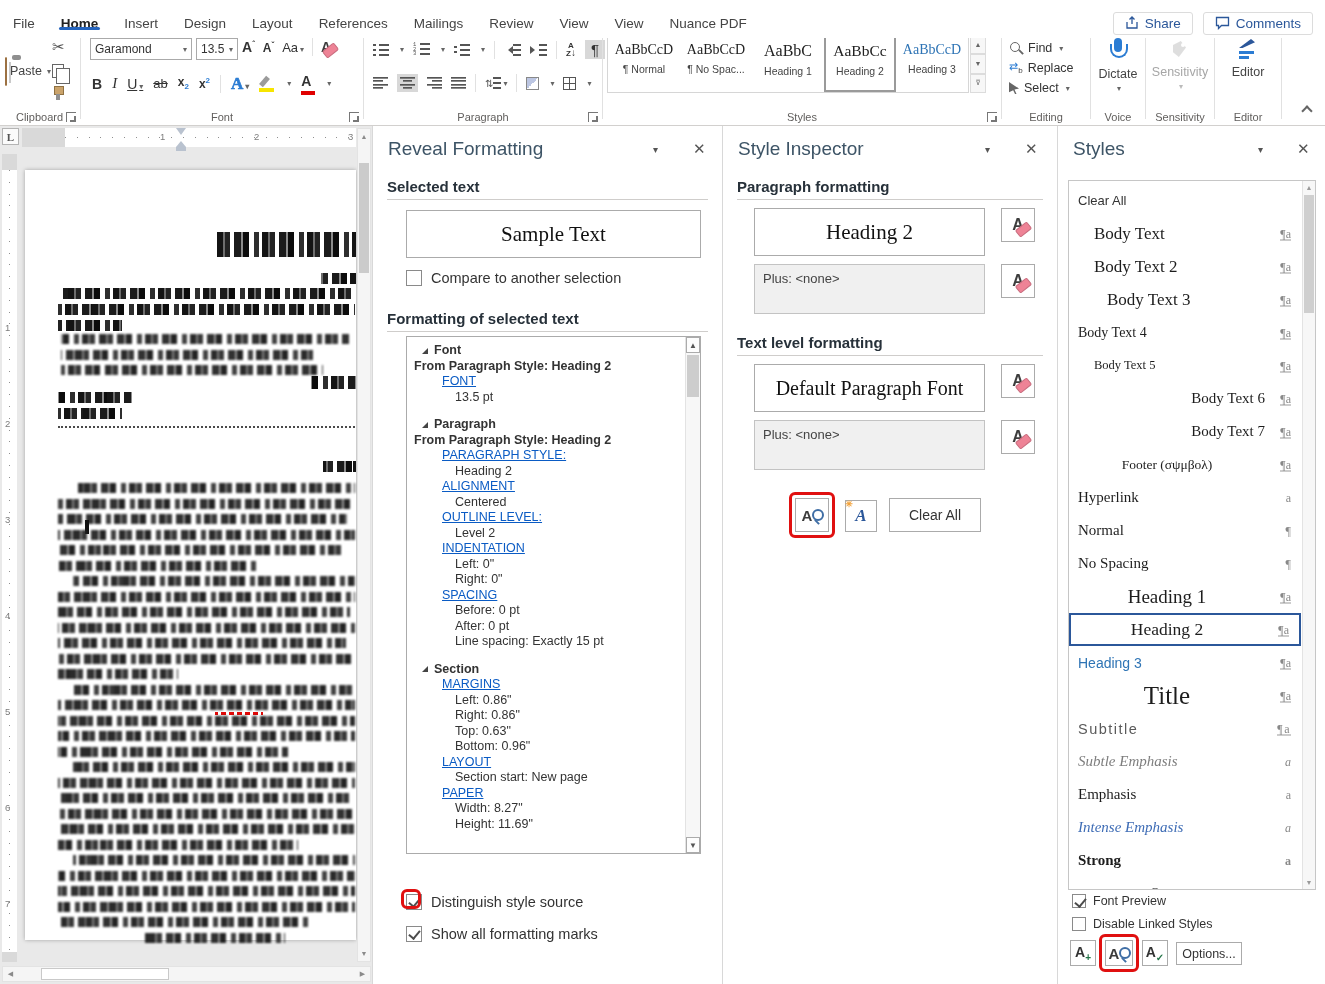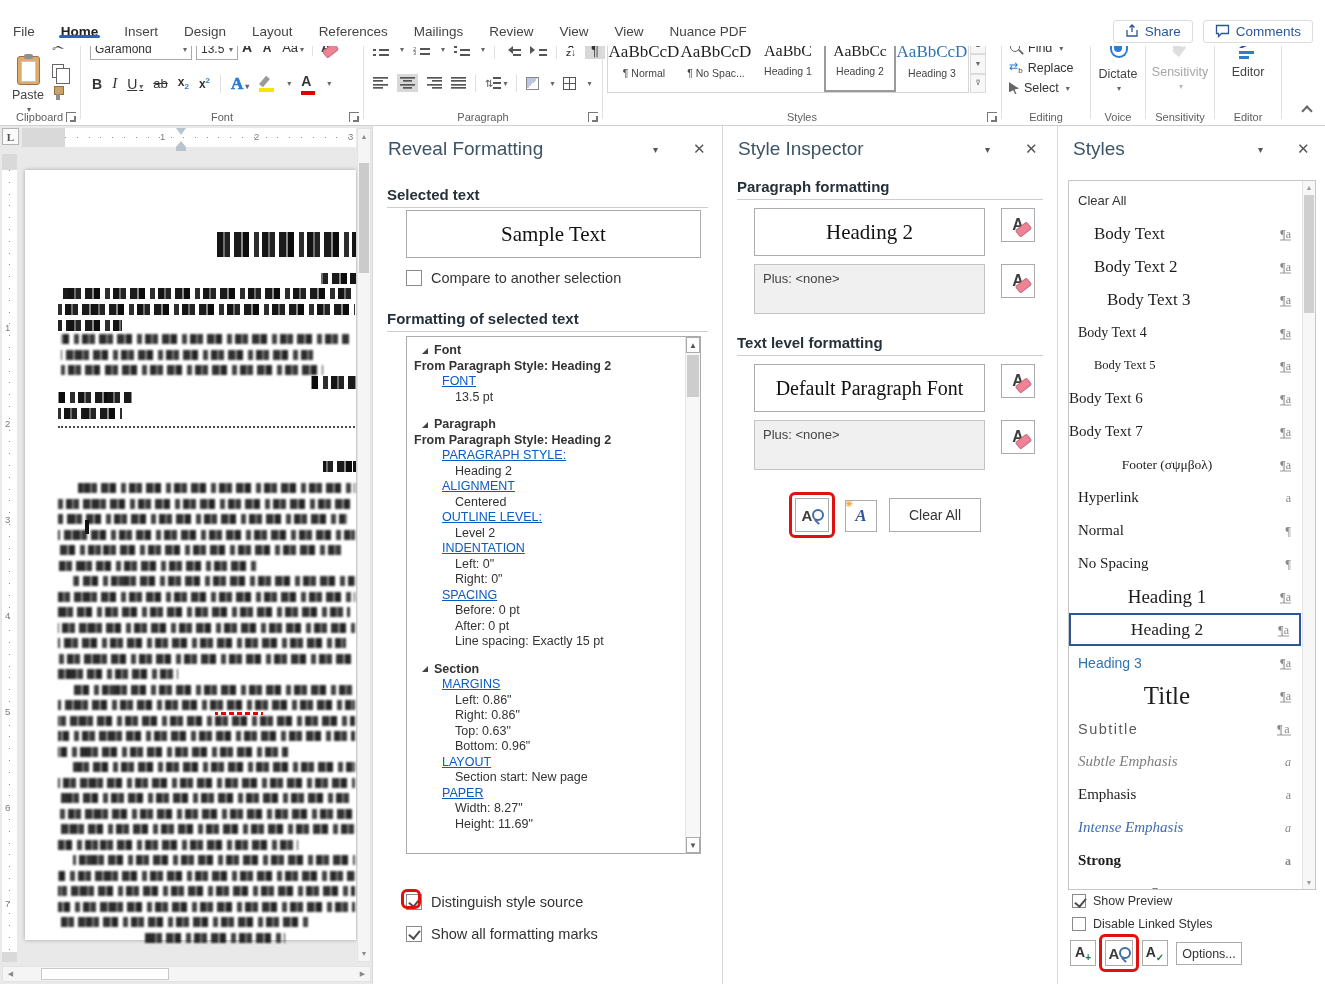--- a/index.html
+++ b/index.html
@@ -1,19 +1,19 @@
 <!DOCTYPE html>
 <html><head>
 <meta charset="utf-8">
 <style>
 *{margin:0;padding:0;box-sizing:border-box}
 html,body{width:1325px;height:984px}
 body{position:relative;font-family:"Liberation Sans",sans-serif;background:#fff;overflow:hidden;color:#333}
 
-#menubar{position:absolute;top:16px;left:0;right:0;height:30px;background:#fff;display:flex;align-items:center;z-index:5}
+#menubar{position:absolute;top:8px;left:0;right:0;height:30px;background:#fff;display:flex;align-items:center;z-index:5}
 .mtab{padding:0 13px;font-size:13.5px;color:#444;height:100%;display:flex;align-items:center;position:relative;cursor:default}
 .mtab.active{font-weight:700;color:#222}
 .mtab.active::after{content:"";position:absolute;left:11px;right:11px;bottom:1px;height:3px;background:#2464be;border-radius:2px}
 #mright{margin-left:auto;display:flex;gap:10px;padding-right:12px}
 .chipbtn{display:flex;align-items:center;gap:6px;border:1px solid #dcdcdc;border-radius:3px;padding:3px 11px;color:#2b579a;font-size:13.5px;background:#fff}
 
 #ribbon{position:absolute;top:30px;left:0;right:0;height:96px;background:#fff;border-bottom:1px solid #d2d0ce}
 .grp{position:absolute;top:0;height:96px}
 .gsep{position:absolute;top:6px;bottom:6px;width:1px;background:#e1e1e1}
 .glabel{position:absolute;bottom:3px;left:0;right:0;text-align:center;font-size:11px;color:#605e5c}
@@ -64,21 +64,21 @@
 .pen-hi::before{content:"";position:absolute;left:3px;top:0;width:5px;height:11px;background:#9b9b9b;transform:rotate(40deg)}
 .pen-hi::after{content:"";position:absolute;left:0;bottom:0;width:15px;height:4px;background:#f7e500}
 .a-col{font-weight:700;font-size:14px;color:#333;line-height:12px}
 .bar-red{width:14px;height:4px;background:#e00000;margin-top:1px}
 .eraserA{position:relative;font-weight:700;color:#3d3d3d}
 .eraserA::after{content:"";position:absolute;width:13px;height:7px;background:#ee8396;border:1px solid #c96c7e;border-radius:2px;transform:rotate(-38deg);right:-7px;bottom:0}
 
 .gal{position:absolute;left:3px;top:5px;height:58px;border:1px solid #d6d6d6;display:flex;background:#fff}
 .gcell{width:72px;padding-top:6px;text-align:center;position:relative}
 .gcell.sel{border:2px solid #9a9a9a;background:#fff;padding-top:4px}
-.gprev{font-family:"Liberation Serif",serif;font-size:17px;color:#222;white-space:nowrap;overflow:hidden}
+.gprev{font-family:"Liberation Serif",serif;font-size:14px;color:#222;white-space:nowrap;overflow:hidden}
 .gprev.h1p{font-size:16px}.gprev.h2p{font-size:15.5px}.gprev.bluep{color:#2E74B5}
 .glab{font-size:10.5px;color:#444;margin-top:5px;white-space:nowrap;overflow:hidden}
 .gscroll{position:absolute;top:5px;height:58px;width:16px;display:flex;flex-direction:column}
 .gscroll div{flex:1;border:1px solid #dcdcdc;background:#f7f7f7;font-size:7px;color:#666;display:flex;align-items:center;justify-content:center}
 
 .edrow{display:flex;align-items:center;gap:5px;font-size:12.5px;color:#333;height:20px}
 
 .bigbtn{display:flex;flex-direction:column;align-items:center;justify-content:flex-start;gap:3px;font-size:12.5px;color:#444;padding-top:8px}
 .chev{width:8px;height:8px;border-top:2px solid #666;border-left:2px solid #666;transform:rotate(45deg);position:absolute;right:14px;bottom:10px}
 
@@ -121,21 +121,21 @@
 .srow{position:relative;height:33px;display:flex;align-items:center;color:#1d1d1d}
 .srow.sel{border:2px solid #2b579a}
 .mk{position:absolute;right:10px;color:#888;font-family:"Liberation Serif",serif;font-size:12px;top:50%;transform:translateY(-50%)}
 .mk.u{border-bottom:1px solid #999;line-height:12px}
 .sv-plain{font-size:13px;padding-left:9px;color:#333}
 .sv-serif,.sv-serif3,.sv-serif4,.sv-serif5,.sv-c15,.sv-c13,.sv-plain15s,.sv-h1,.sv-h2,.sv-title,.sv-subtle,.sv-emph,.sv-intense,.sv-strong,.sv-quote{font-family:"Liberation Serif",serif}
 .sv-serif{font-size:17px;padding-left:25px}
 .sv-serif3{font-size:17px;padding-left:38px}
 .sv-serif4{font-size:14px;padding-left:9px}
 .sv-serif5{font-size:12.5px;padding-left:25px}
-.sv-c15{font-size:15px;justify-content:flex-start;padding-right:36px}
+.sv-c15{font-size:15px;justify-content:flex-end;padding-right:36px}
 .sv-c13{font-size:13.5px;justify-content:center;padding-right:36px}
 .sv-plain15s{font-size:15px;padding-left:9px}
 .sv-h1{font-size:19px;justify-content:center;padding-right:36px}
 .sv-h2{font-size:17.5px;justify-content:center;padding-right:36px}
 .sv-h3{font-size:14px;color:#2E74B5;padding-left:9px}
 .sv-title{font-size:25px;justify-content:center;padding-right:36px}
 .sv-subtitle{font-size:14.5px;letter-spacing:1.5px;color:#5a5a5a;padding-left:9px}
 .sv-subtle{font-size:15px;font-style:italic;color:#7e7e7e;padding-left:9px}
 .sv-emph{font-size:15px;padding-left:9px}
 .sv-intense{font-size:15px;font-style:italic;color:#3e6cb5;padding-left:9px}
@@ -204,21 +204,21 @@
           <path d="M1.5 1.5h12v8h-7l-3 3v-3h-2z" fill="none" stroke="#2b579a" stroke-width="1.3"></path>
         </svg>
       <span>Comments</span>
     </div>
   </div>
 </div>
 
 <div id="ribbon">
 
   <div class="grp" style="left:0;width:79px">
-    <div class="rbtn" style="position:absolute;left:8px;top:20px;width:40px;height:70px;flex-direction:column;gap:3px">
+    <div class="rbtn" style="position:absolute;left:8px;top:6px;width:40px;height:70px;flex-direction:row;gap:3px">
       <span class="ic ic-paste"></span>
       <span style="font-size:12.5px">Paste</span>
       <span class="dd">▾</span>
     </div>
     <div style="position:absolute;left:52px;top:8px;display:flex;flex-direction:column;gap:8px">
       <span class="ic ic-cut">✂</span>
       <span class="ic ic-copy"></span>
       <span class="ic ic-painter"></span>
     </div>
     <div class="glabel">Clipboard</div>
@@ -486,21 +486,21 @@
     <div class="th"></div>
     <div class="ar" style="right:0">▶</div>
   </div>
 </div>
 
 <div class="pane" style="left:372px;width:350px">
   <div class="ptitle">Reveal Formatting</div>
   <span class="pddown" style="left:280px">▾</span>
   <span class="pclose" style="left:320px">✕</span>
 
-  <div class="phead" style="top:60px">Selected text</div>
+  <div class="phead" style="top:52px">Selected text</div>
   <div class="box serifc" style="left:33px;top:84px;width:295px;height:48px">Sample Text</div>
   <div class="optrow" style="left:33px;top:144px">
     <span class="cb"></span>
     <span>Compare to another selection</span>
   </div>
 
   <div class="phead" style="top:184px">Formatting of selected text</div>
   <div id="fmtbox">
     <div id="fmtlist">
         <div class="fsec">
@@ -702,21 +702,21 @@
       </div>
     <div class="strail">
       <div class="a" style="top:3px">▲</div>
       <div class="th"></div>
       <div class="a" style="bottom:3px">▼</div>
     </div>
   </div>
 
   <div class="optrow" style="left:14px;top:768px;font-size:12.5px;gap:7px">
     <span class="cb ck" style="width:14px;height:14px"></span>
-    <span>Show Preview</span>
+    <span>Font Preview</span>
   </div>
   <div class="optrow" style="left:14px;top:791px;font-size:12.5px;gap:7px">
     <span class="cb" style="width:14px;height:14px"></span>
     <span>Disable Linked Styles</span>
   </div>
 
   <div class="sqbtn" style="left:12px;top:814px;width:26px;height:26px">
       <span style="font-weight:700;font-size:14px;color:#333">A<sub style="color:#217346;font-size:10px">+</sub></span>
     </div>
   <div class="sqbtn" style="left:47px;top:814px;width:28px;height:26px">

